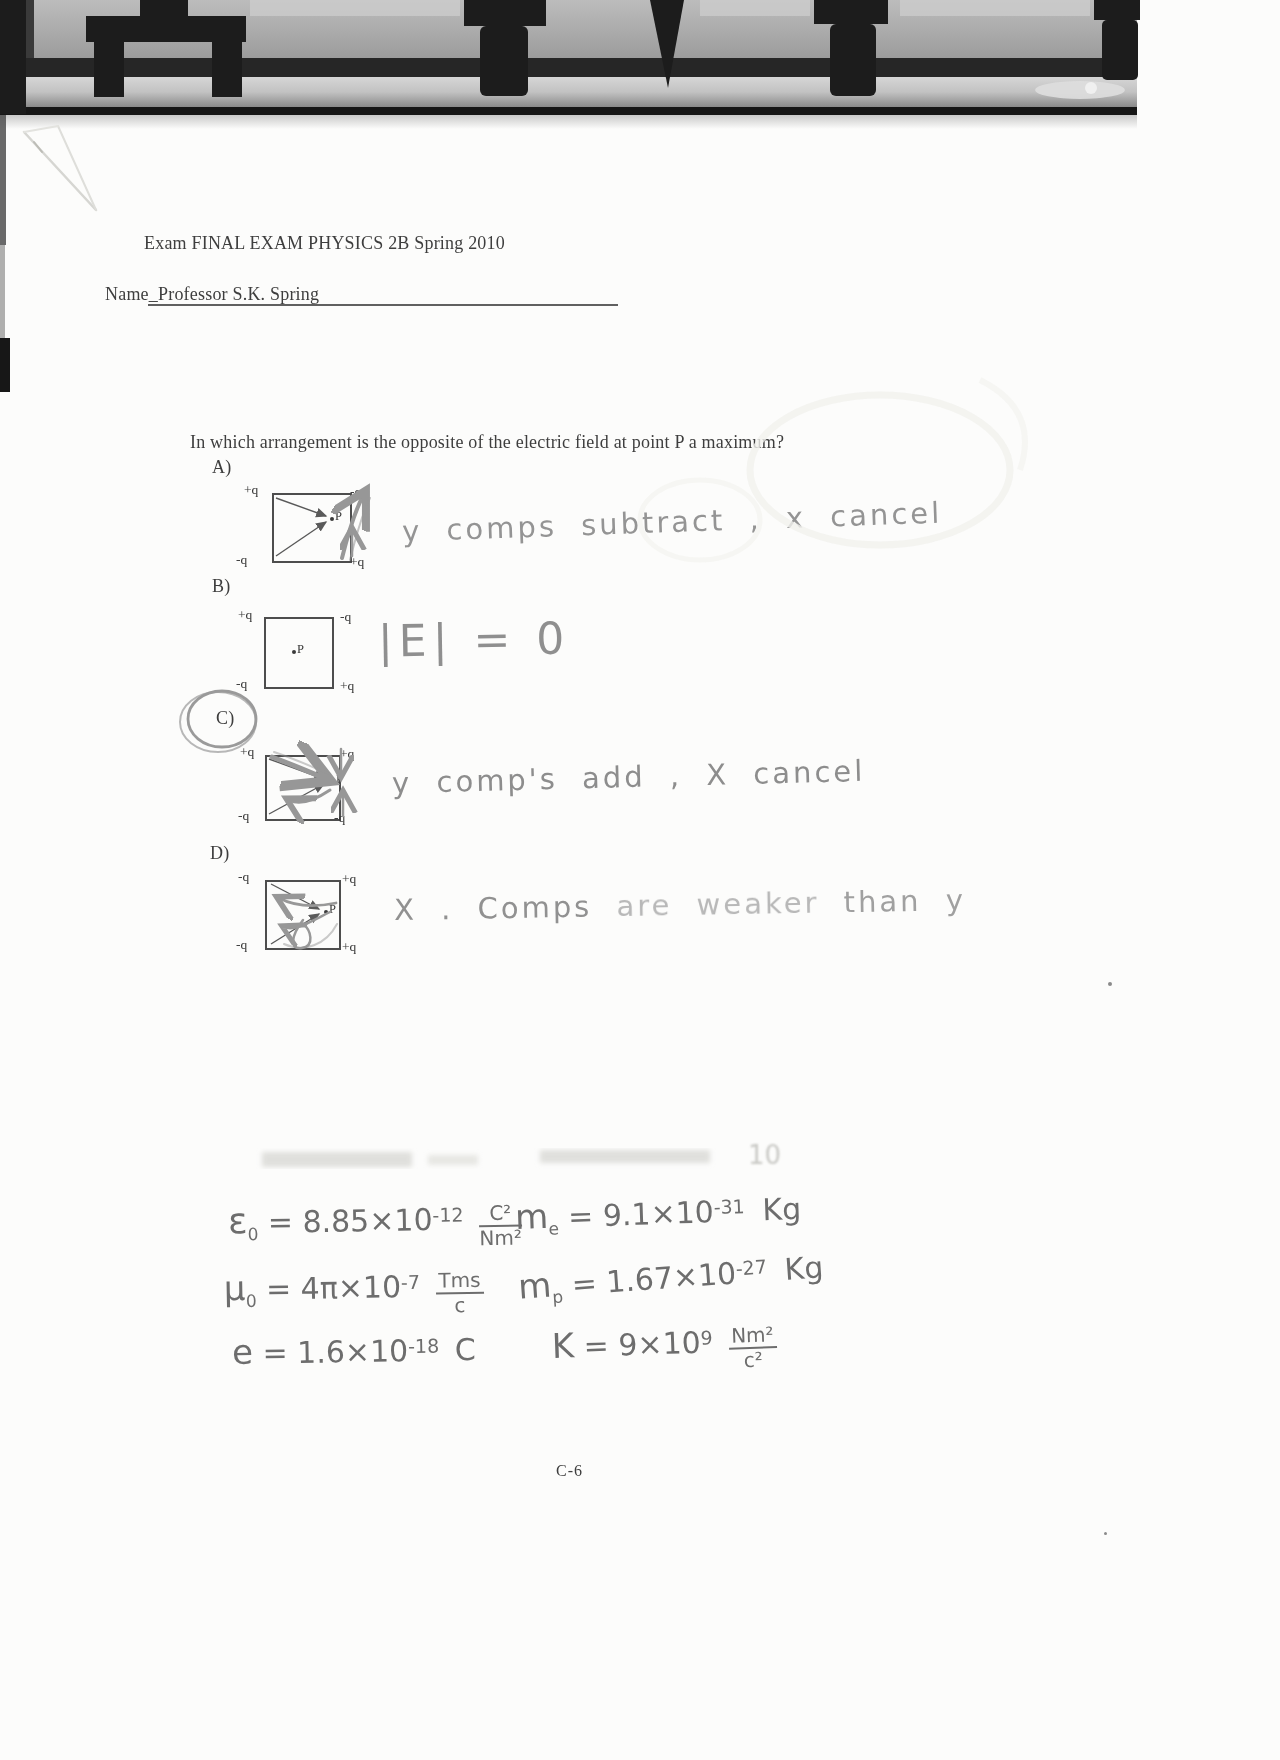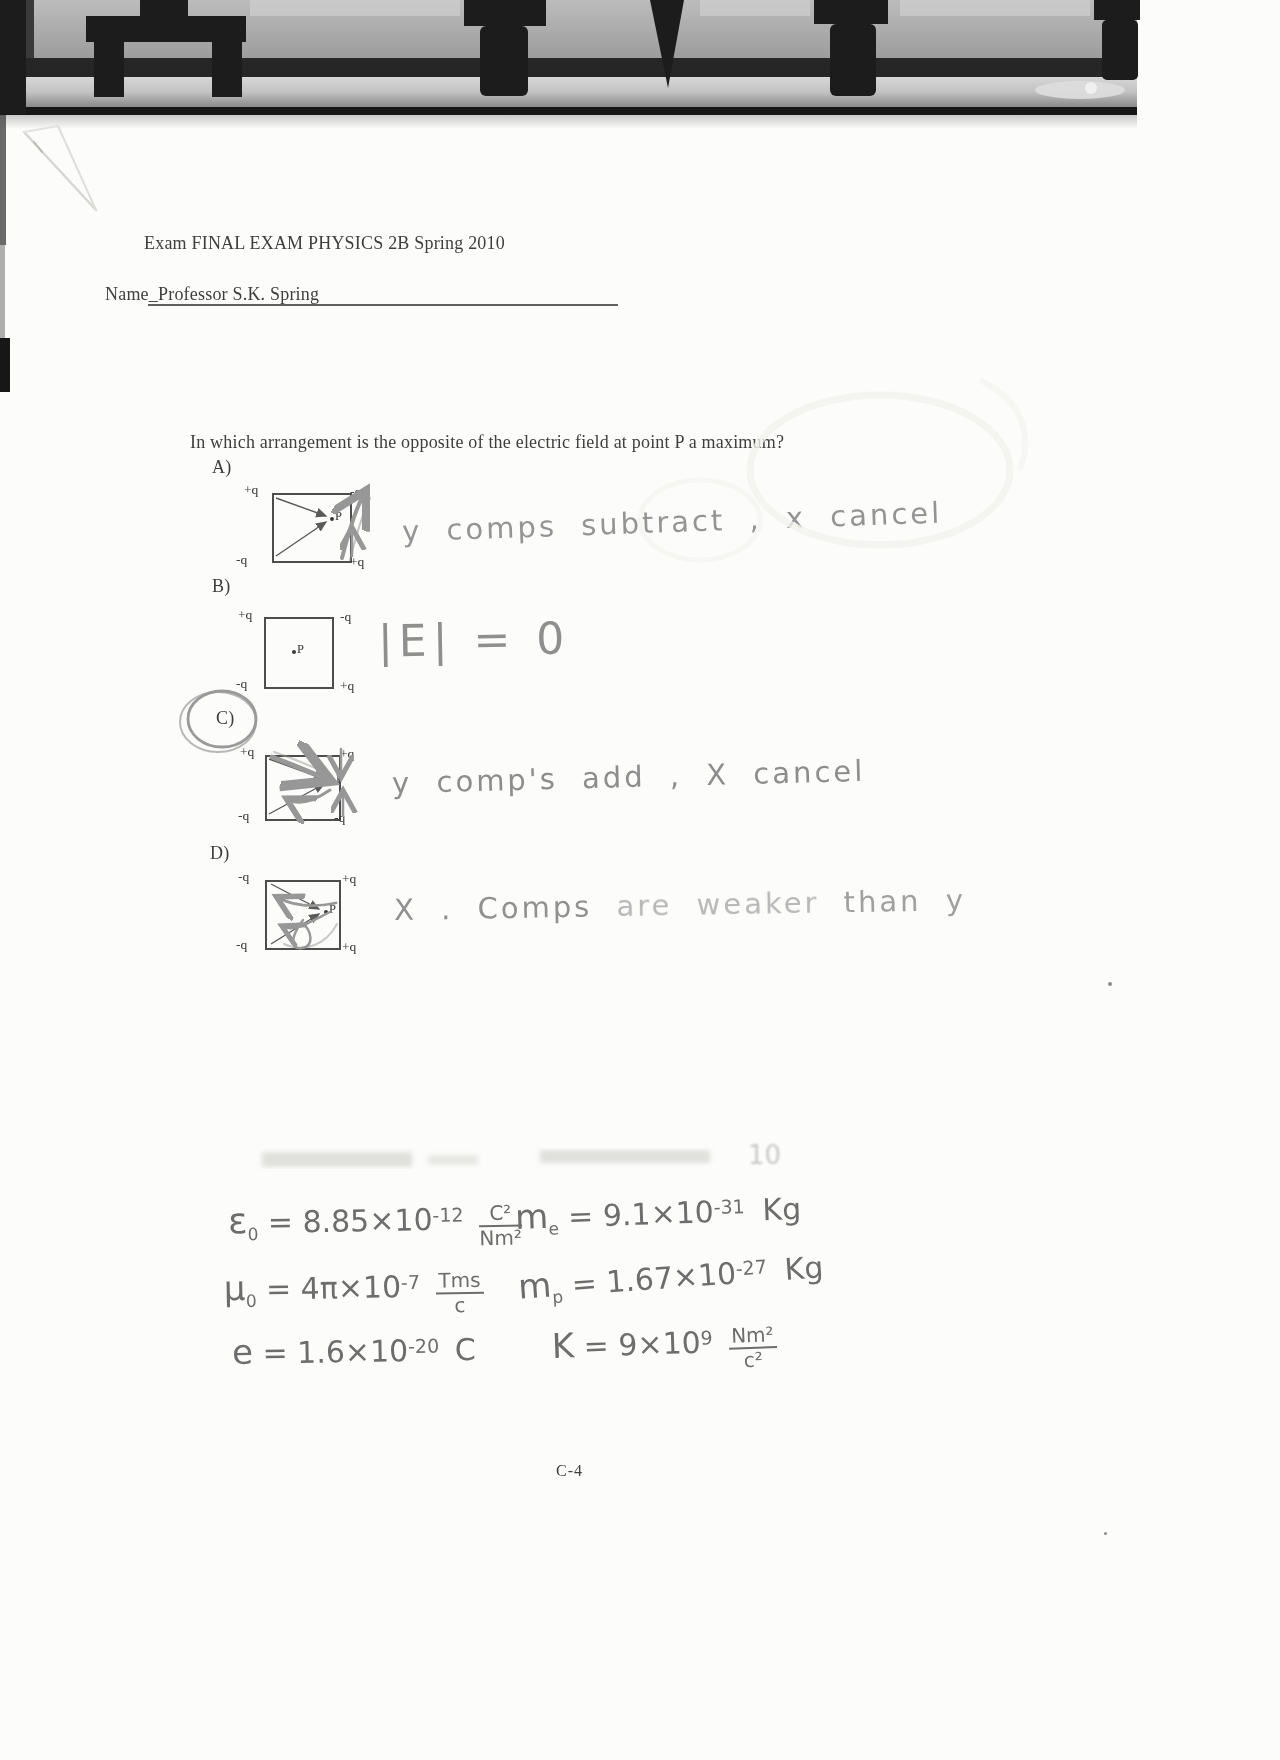--- a/index.html
+++ b/index.html
@@ -160,33 +160,33 @@
     </span>
   </div>
   <div class="const" style="left:518px; top:1256px; transform:rotate(-4deg);">
     <span style="font-size:34px;">m</span><sub>p</sub>
     <span>= 1.67×10</span><sup>-27</sup>
     <span style="margin-left:8px;">Kg</span>
   </div>
 
   <div class="const" style="left:232px; top:1330px; transform:rotate(-1deg);">
     <span style="font-size:34px;">e</span>
-    <span>= 1.6×10</span><sup>-20</sup>
+    <span>= 1.6×10</span><sup>-18</sup>
     <span style="margin-left:6px;">C</span>
   </div>
   <div class="const" style="left:552px; top:1322px; transform:rotate(-2deg);">
     <span style="font-size:34px;">K</span>
     <span>= 9×10</span><sup>9</sup>
     <span class="frac">
       <span class="num">Nm²</span>
       <span class="den">c²</span>
     </span>
   </div>
 
-  <div class="abs print" style="left:556px; top:1462px; font-size:16px; letter-spacing:1px;">C-4</div>
+  <div class="abs print" style="left:556px; top:1462px; font-size:16px; letter-spacing:1px;">C-6</div>
 
   <span class="dot" style="left:1108px; top:982px; width:4px; height:4px;"></span>
   <span class="dot" style="left:1104px; top:1532px; width:3px; height:3px;"></span>
 
   <svg class="overlay" width="1280" height="1760">
     <defs>
       <marker id="mp" markerWidth="9" markerHeight="8" refX="7" refY="3.5" orient="auto">
         <path d="M0,0 L8,3.5 L0,7 z" fill="#5a5a5a"></path>
       </marker>
       <marker id="mh" markerWidth="12" markerHeight="12" refX="8" refY="5" orient="auto">

